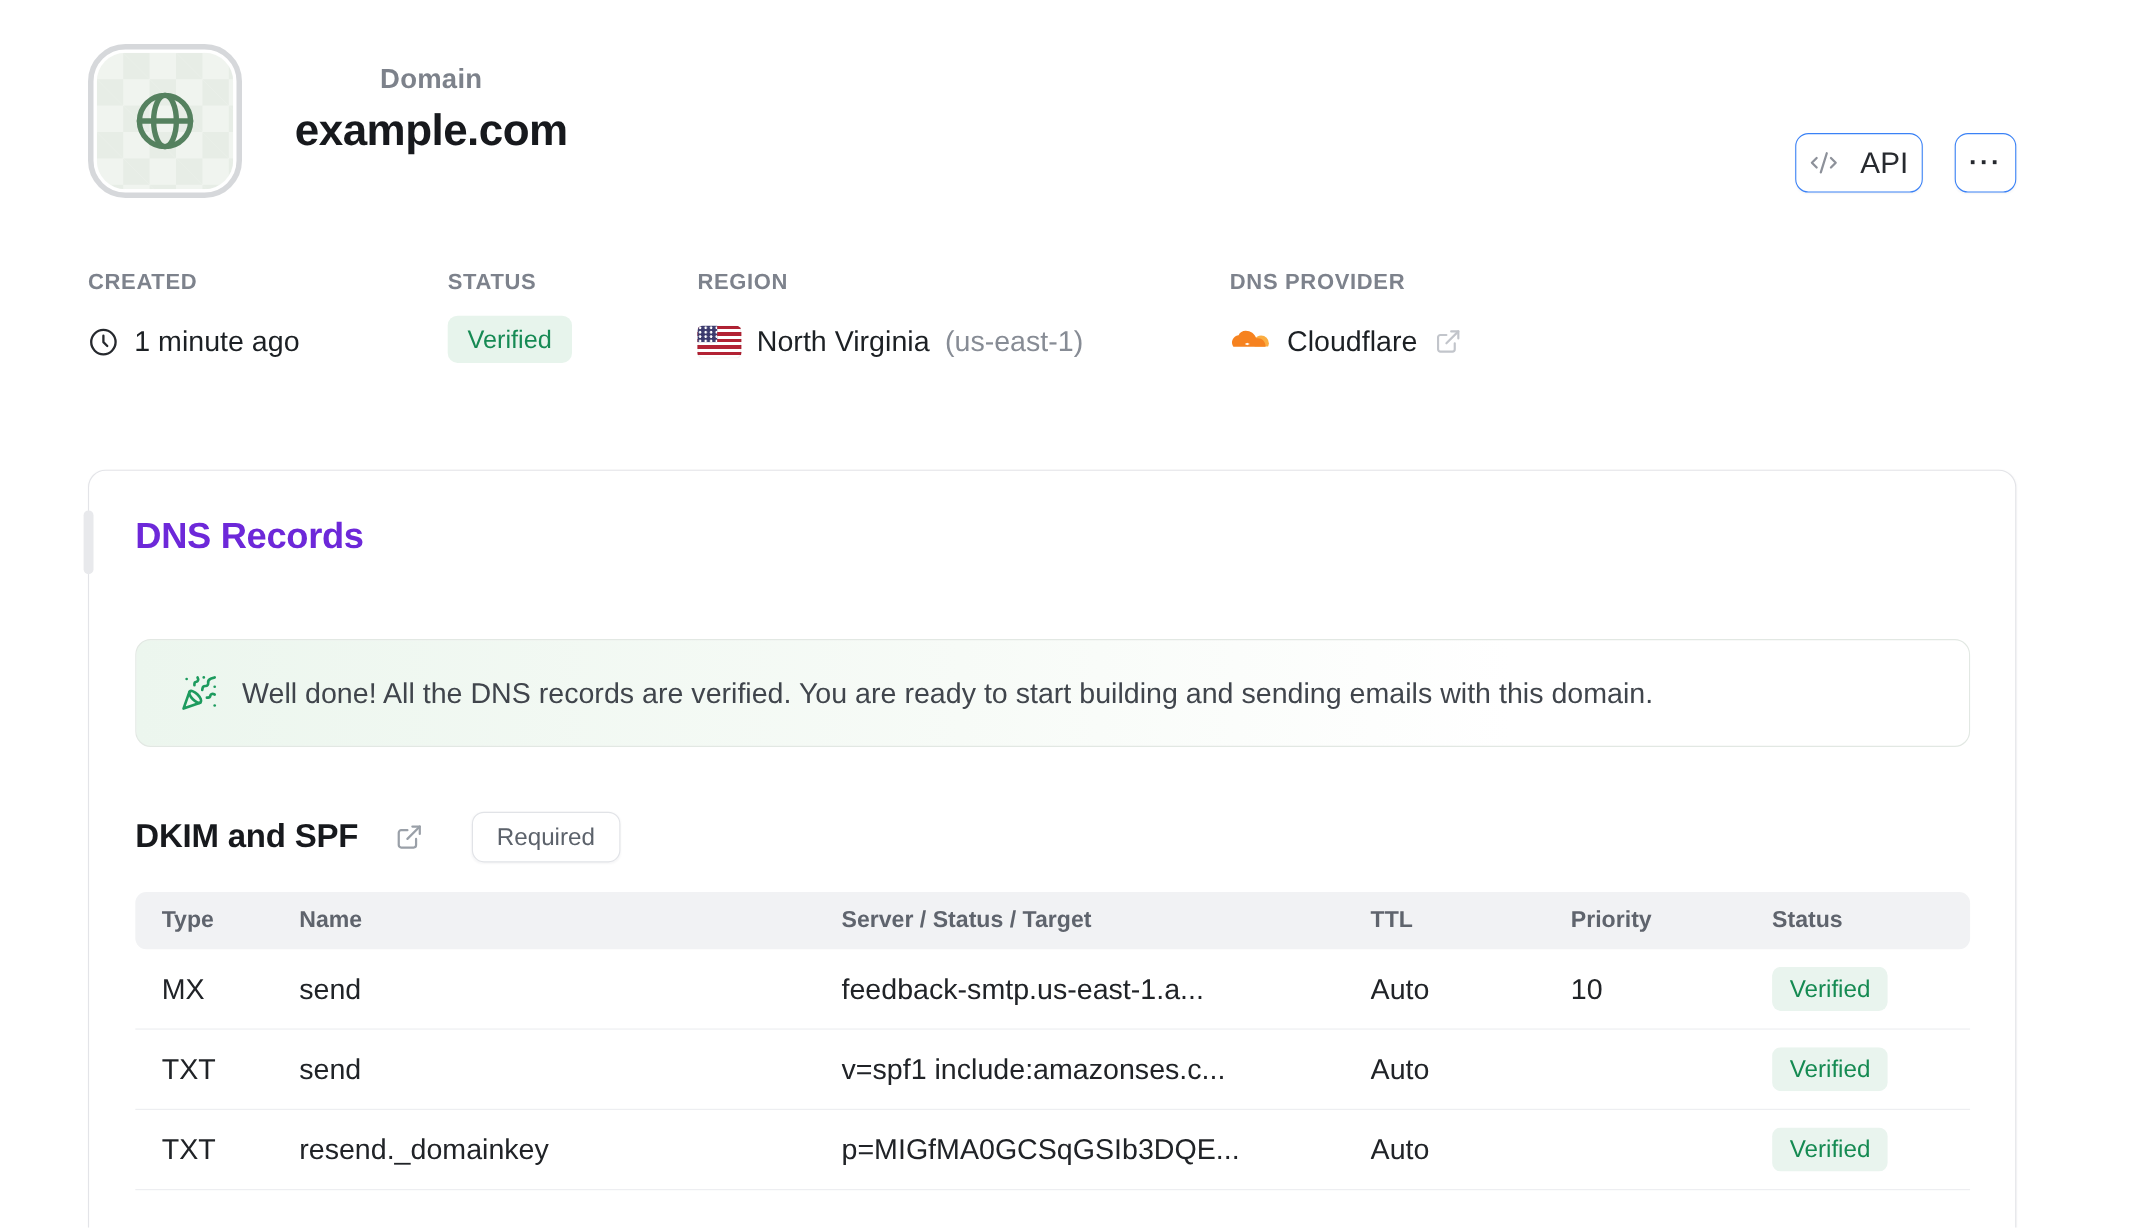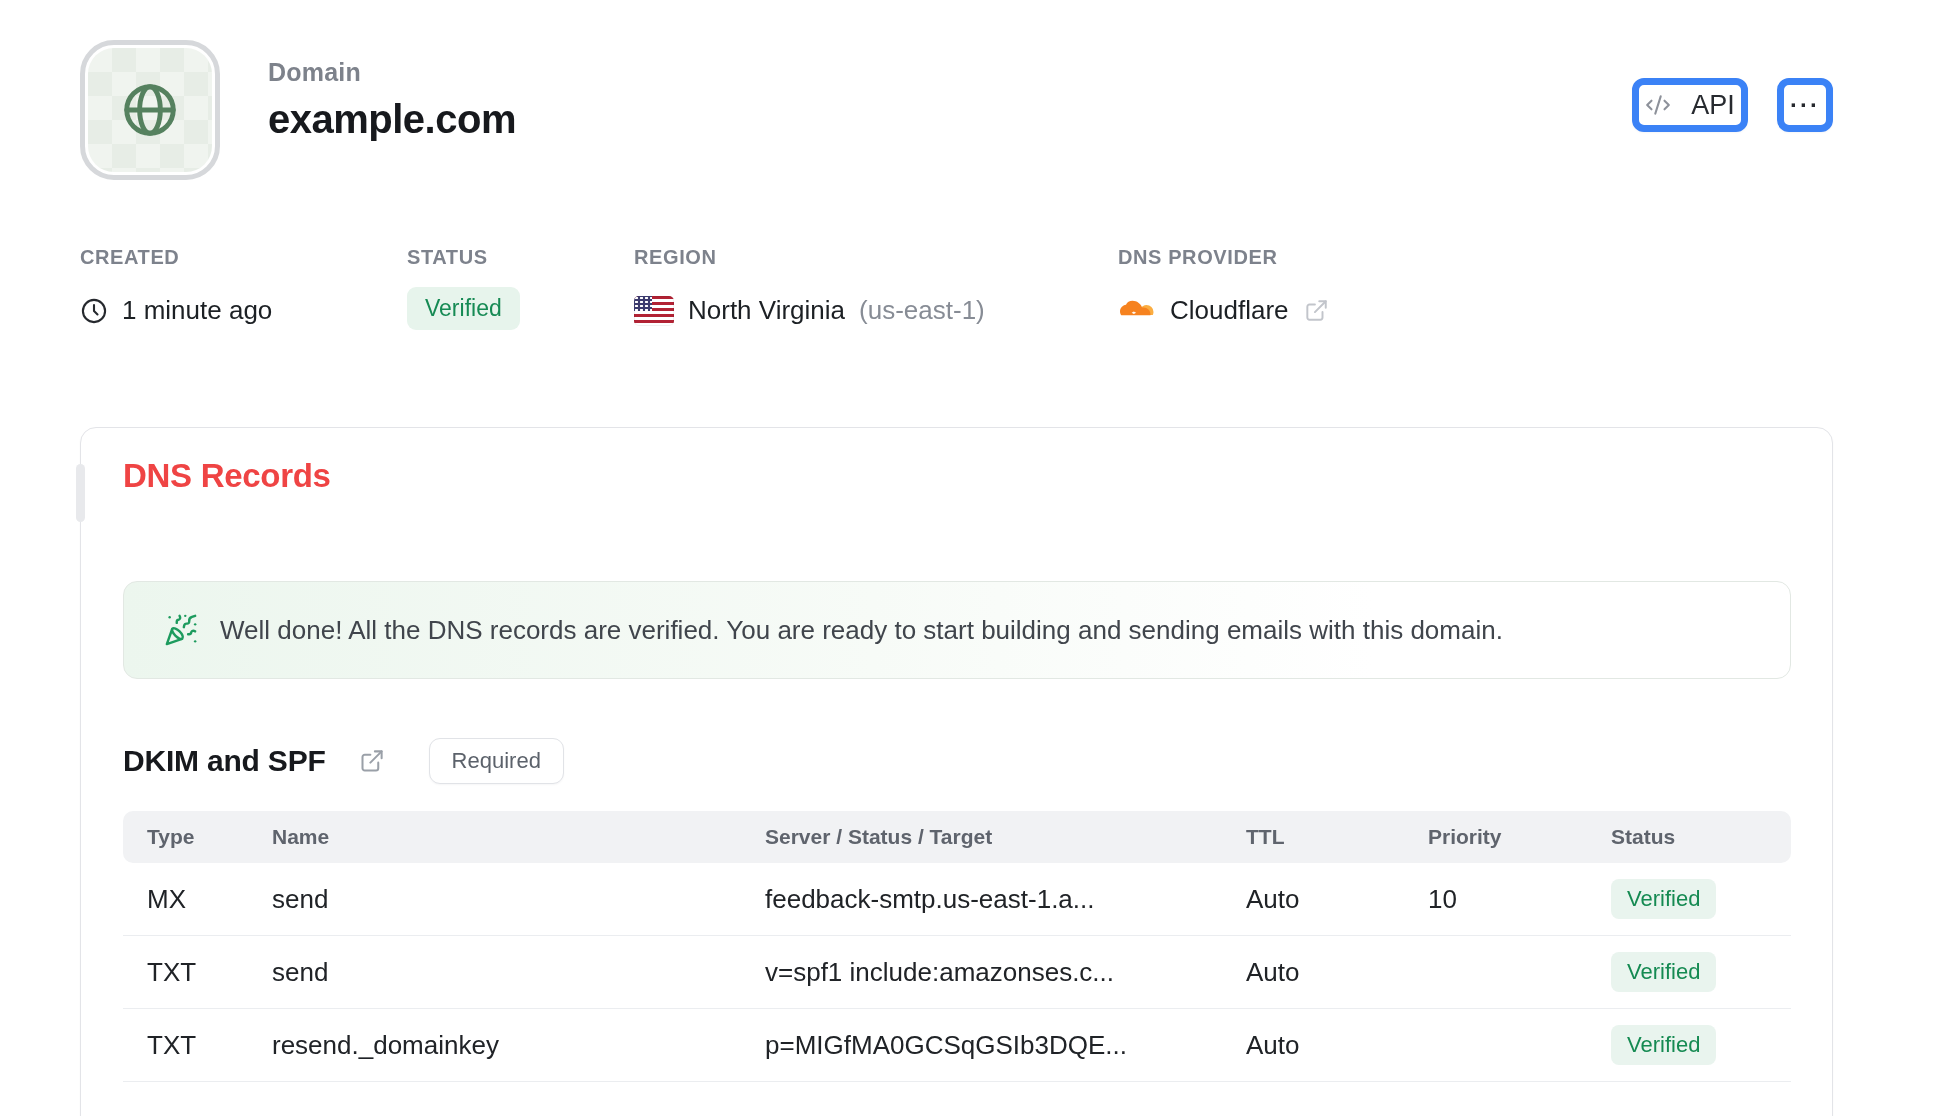--- a/index.html
+++ b/index.html
@@ -17,30 +17,30 @@
   }
   .avatar-inner {
     width:100%; height:100%; border-radius:26px; overflow:hidden;
     background-color:#f0f4ef;
     background-image:
       linear-gradient(45deg, #e7ede6 25%, transparent 25%, transparent 75%, #e7ede6 75%),
       linear-gradient(45deg, #e7ede6 25%, transparent 25%, transparent 75%, #e7ede6 75%);
     background-size:48px 48px; background-position:0 0, 24px 24px;
     display:flex; align-items:center; justify-content:center;
   }
-  .title-block { position:absolute; left:268px; top:58px; }
+  .title-block { position:absolute; left:268px; top:58px;text-align:center; }
   .eyebrow { font-size:25px; font-weight:700; color:#7d828b; letter-spacing:.2px; }
   .page-title { font-size:40px; font-weight:800; color:#17191d; margin-top:10px; letter-spacing:-.5px; }
 
   .actions { position:absolute; top:78px; left:1632px; display:flex; gap:29px; }
   .btn {
     height:54px; display:flex; align-items:center; justify-content:center; gap:20px;
-    border:7px solid #3b82f6; border-radius:12px; background:#fff;
+    border:1px solid #3b82f6; border-radius:12px; background:#fff;
     box-shadow:0 1px 2px rgba(16,24,40,.04); cursor:pointer;
-    font-size:27px; color:#272a2f; font-weight:500;
+    font-size:27px; color:#272a2f; font-weight:500;margin-top:43px;
   }
   .btn-api { width:116px; }
   .btn-more { width:56px; font-size:24px; font-weight:700; letter-spacing:2px; color:#26292e; }
 
   
   .meta { position:absolute; left:80px; top:246px; display:flex; }
   .meta-col-1 { width:327px; } .meta-col-2 { width:227px; } .meta-col-3 { width:484px; }
   .meta-label { font-size:20px; font-weight:600; color:#7d828c; letter-spacing:.6px; }
   .meta-value { margin-top:26px; display:flex; align-items:center; gap:14px; font-size:26px; color:#1c2024; }
   .meta-muted { color:#878c95; }
@@ -54,21 +54,21 @@
   .flag-canton { position:absolute; left:0; top:0; width:18px; height:15px; background:#3c3b6e;
     background-image:radial-gradient(circle, #fff 1.1px, transparent 1.4px); background-size:5px 4px; }
 
   
   .card {
     position:absolute; left:80px; top:427px; width:1753px; height:740px;
     background:#fff; border:1px solid #e3e4e8; border-radius:16px;
     box-shadow:0 1px 2px rgba(16,24,40,.04);
   }
   .card-accent { position:absolute; left:-5px; top:36px; width:9px; height:58px; border-radius:8px; background:#e8e9ec; }
-  .card-title { position:absolute; left:42px; top:29px; font-size:33px; font-weight:800; color:#ef4444; letter-spacing:-.3px; }
+  .card-title { position:absolute; left:42px; top:40px; font-size:33px; font-weight:800; color:#6d28d9; letter-spacing:-.3px; }
 
   .banner {
     position:absolute; left:42px; top:153px; width:1668px; height:98px;
     border:1px solid #e2e8e3; border-radius:14px;
     background:linear-gradient(90deg, #ecf6ee 0%, #f7fbf7 45%, #ffffff 75%);
     display:flex; align-items:center; gap:22px; padding:0 40px;
   }
   .banner-text { font-size:26px; color:#40454c; }
 
   .section-head { position:absolute; left:42px; top:310px; display:flex; align-items:center; gap:32px; }

